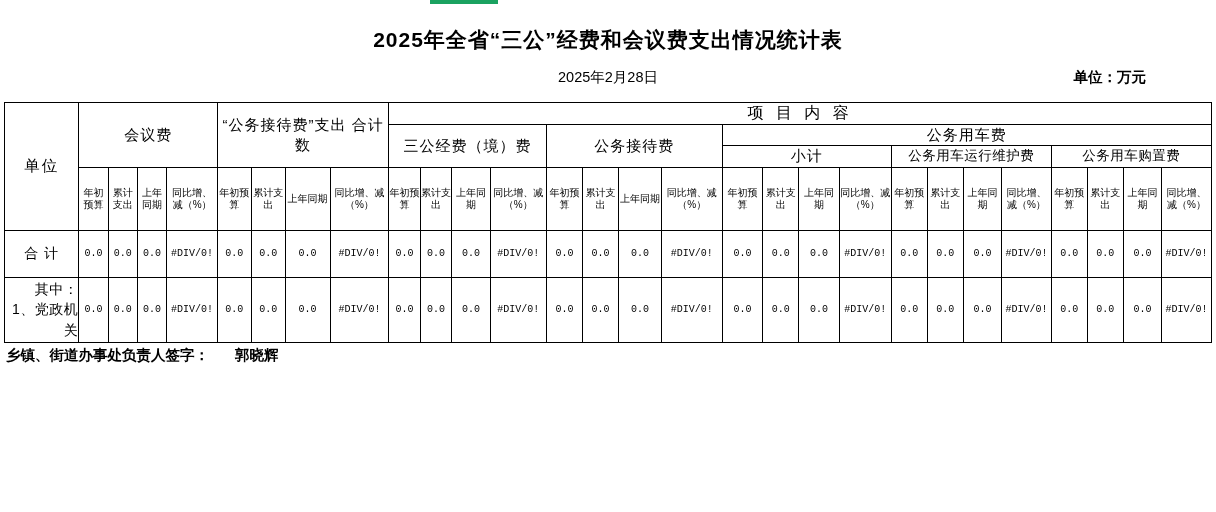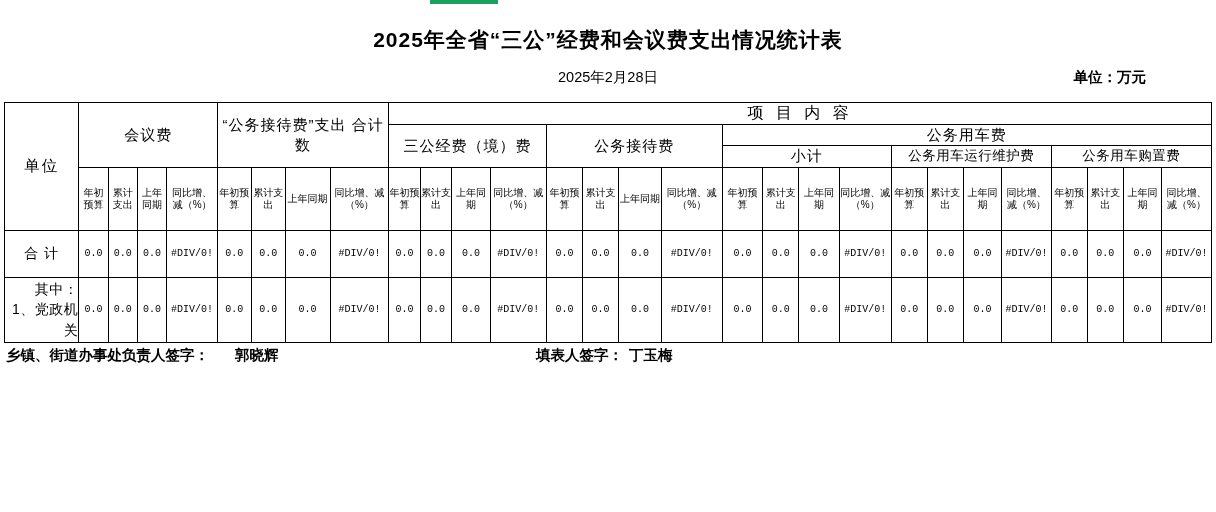--- a/index.html
+++ b/index.html
@@ -309,16 +309,13 @@
       <td class="cell">0.0</td>
       <td class="cell err">#DIV/0!</td>
     </tr>
   </tbody>
 </table>
 
 <div class="footer">
   <div class="f-left">
     <span>乡镇、街道办事处负责人签字：</span><span class="sig">郭晓辉</span>
   </div>
-  <div class="f-mid">
-    <span>填表人签字：</span><span class="sig">丁玉梅</span>
-  </div>
 </div>
 
 </body></html>

